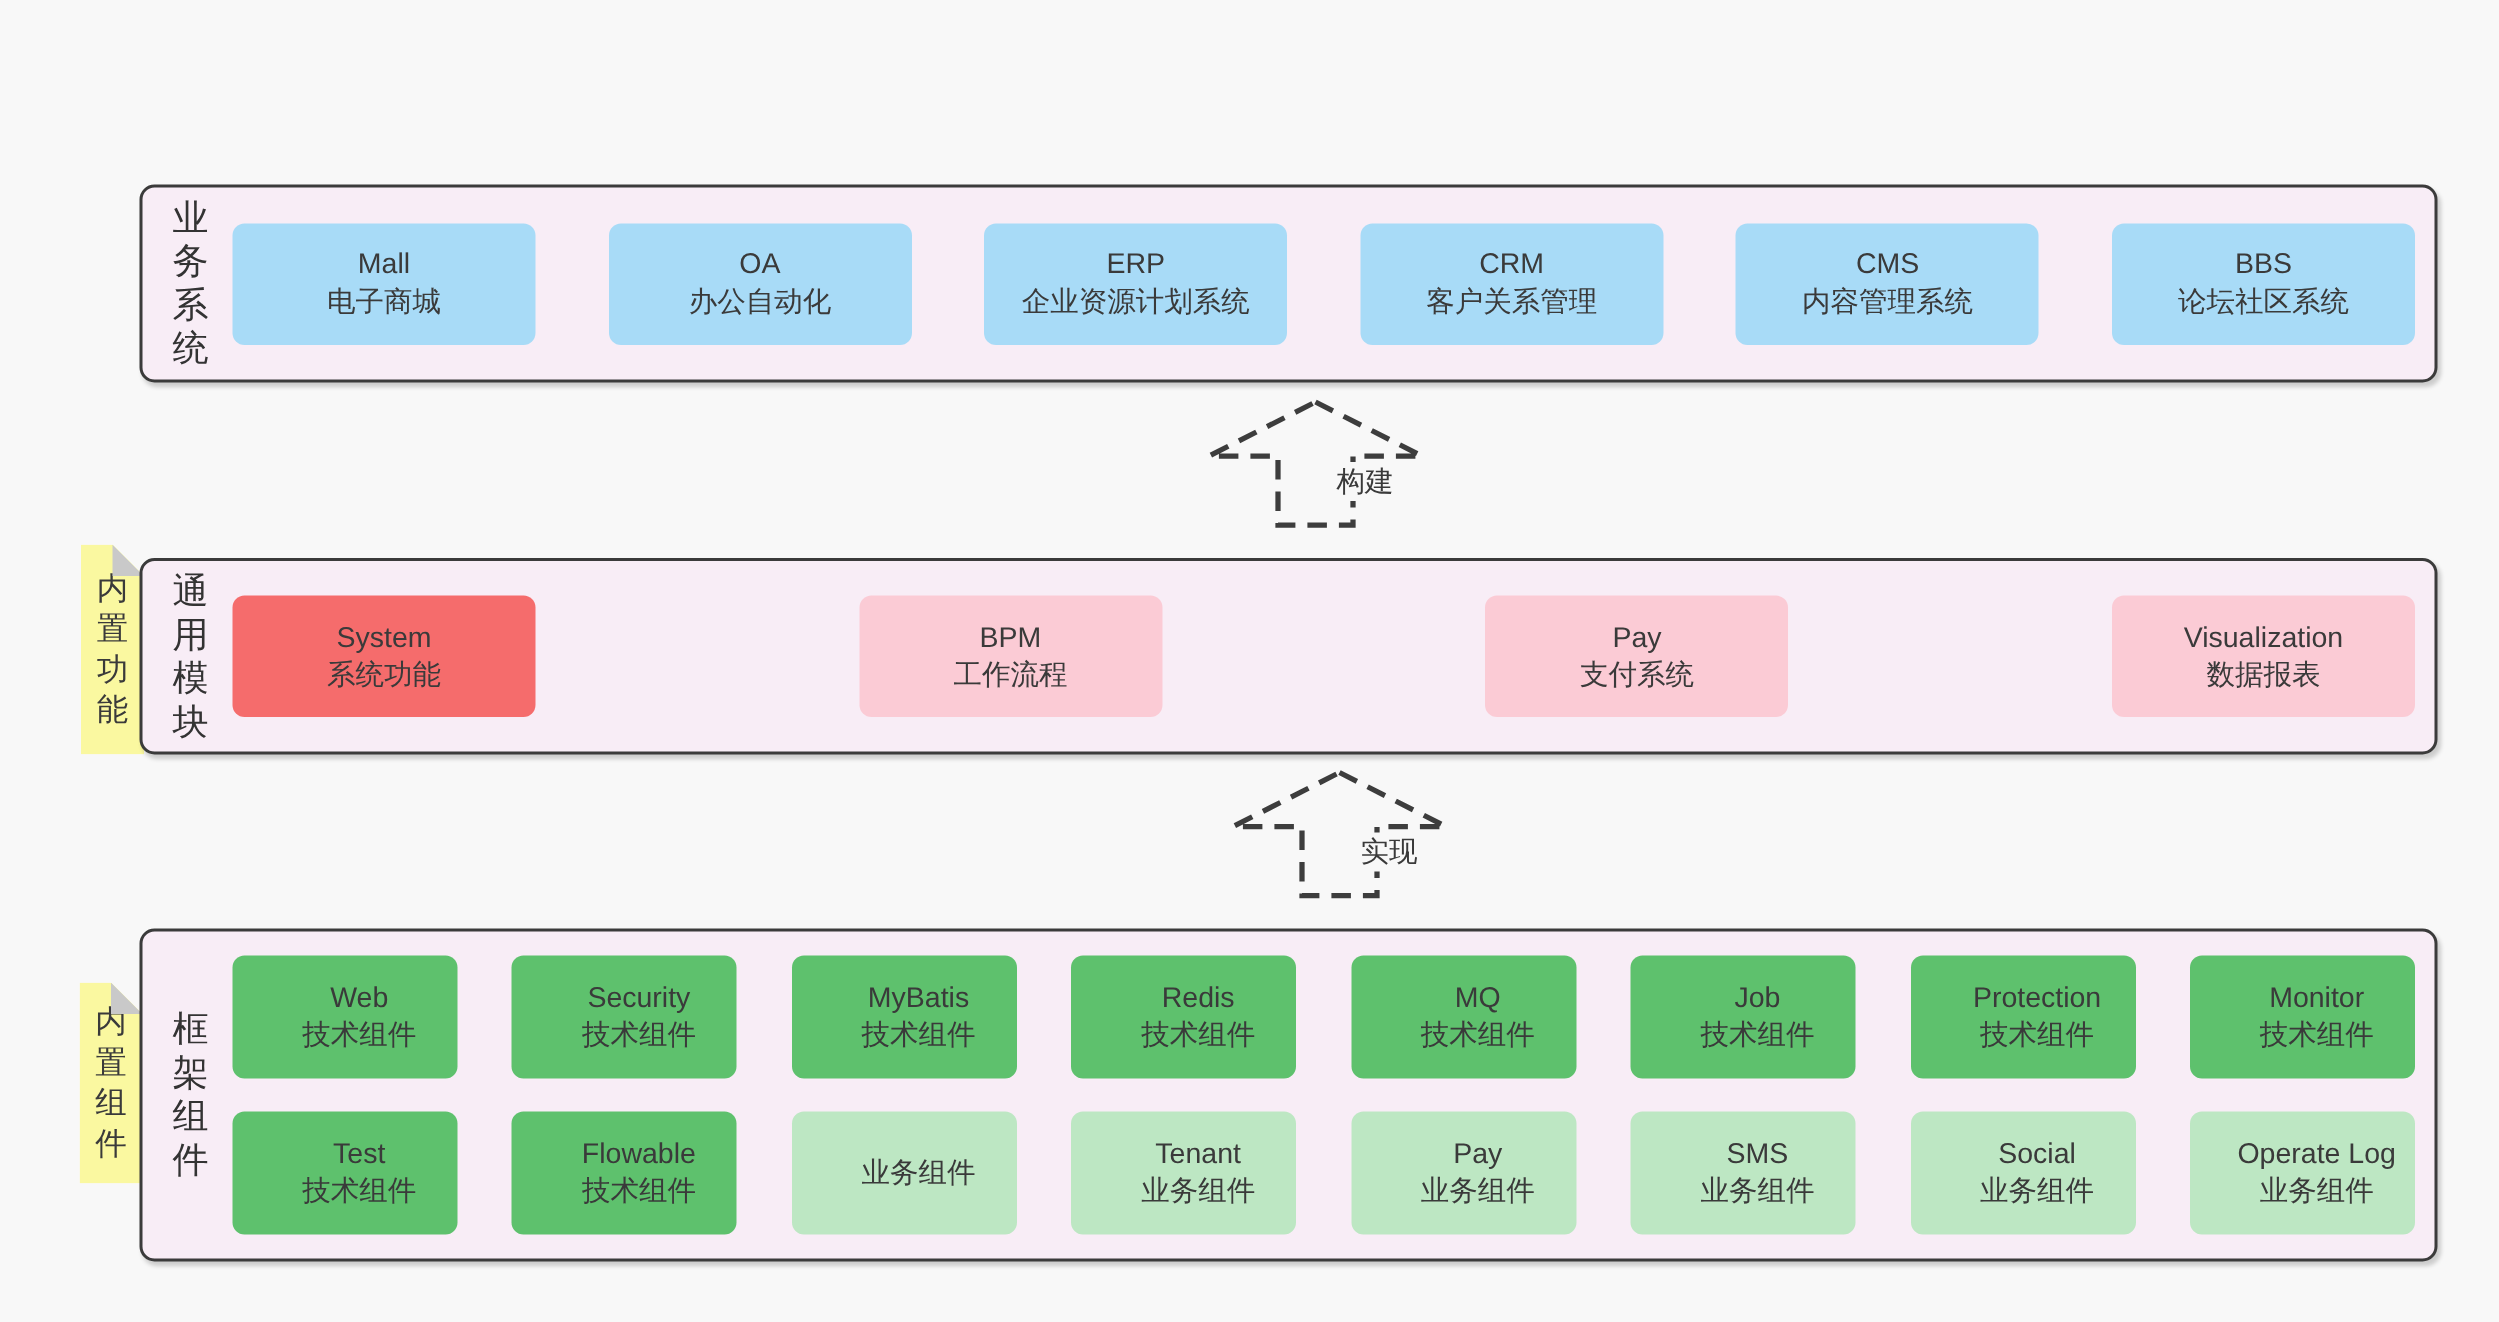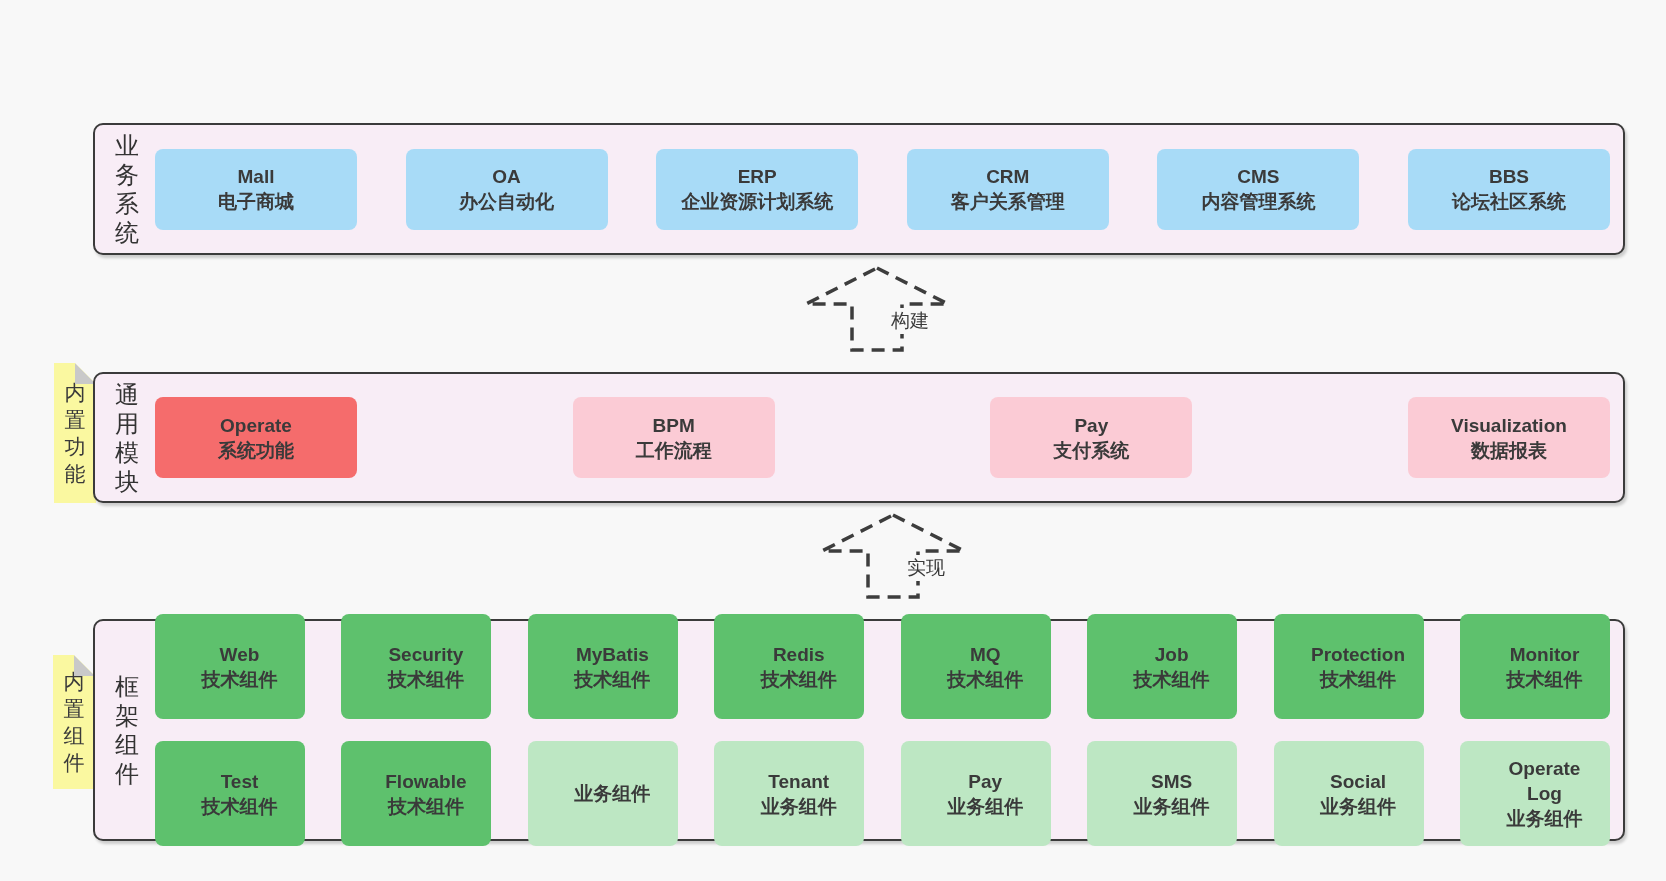--- a/index.html
+++ b/index.html
@@ -11,28 +11,28 @@
          background:#f8edf6;border:2px solid #3b3b3b;border-radius:10px;
          box-shadow:2px 3px 3px rgba(0,0,0,0.18);z-index:2;}
   #panel-business  {top:123px;height:132px;}
   #panel-modules   {top:372px;height:131px;}
   #panel-components{top:619px;height:222px;}
 
   .panel-label{position:absolute;left:12px;top:0;bottom:0;width:40px;
                display:flex;flex-direction:column;justify-content:center;align-items:center;
                font-size:24px;line-height:29px;color:#333;}
   .rows{position:absolute;left:60px;right:13px;top:0;bottom:0;
-        display:flex;flex-direction:column;justify-content:center;gap:22px;font-weight:bold;}
+        display:flex;flex-direction:column;justify-content:center;gap:22px;}
   .row{display:flex;justify-content:space-between;}
 
   .box{height:81px;border-radius:8px;box-sizing:border-box;padding:0 12px;
        display:flex;flex-direction:column;justify-content:center;align-items:center;
        text-align:center;font-size:19px;line-height:25px;color:#3a3a3a;}
   #panel-business .box,#panel-modules .box{width:202px;}
-  #panel-components .box{width:150px;height:105px;padding-left:31px;}
+  #panel-components .box{width:150px;height:82px;padding-left:31px;}
   .v-blue{background:#a8dbf7;}
   .v-red{background:#f56c6c;}
   .v-pink{background:#fbcbd5;}
   .v-green{background:#5ec16d;}
   .v-green-light{background:#bde7c3;}
 
   
   .note{position:absolute;width:42px;background:#faf8a0;z-index:1;
         clip-path:polygon(0 0,calc(100% - 21px) 0,100% 21px,100% 100%,0 100%);
         display:flex;flex-direction:column;justify-content:center;align-items:center;
@@ -123,21 +123,21 @@
   <section class="panel" id="panel-modules">
     <div class="panel-label">
         <div>通</div>
         <div>用</div>
         <div>模</div>
         <div>块</div>
       </div>
     <div class="rows">
         <div class="row">
           <div class="box v-red">
-    <div class="box-en">Operate</div>
+    <div class="box-en">System</div>
     <div class="box-zh">系统功能</div>
   </div>
           <div class="box v-pink">
     <div class="box-en">BPM</div>
     <div class="box-zh">工作流程</div>
   </div>
           <div class="box v-pink">
     <div class="box-en">Pay</div>
     <div class="box-zh">支付系统</div>
   </div>

